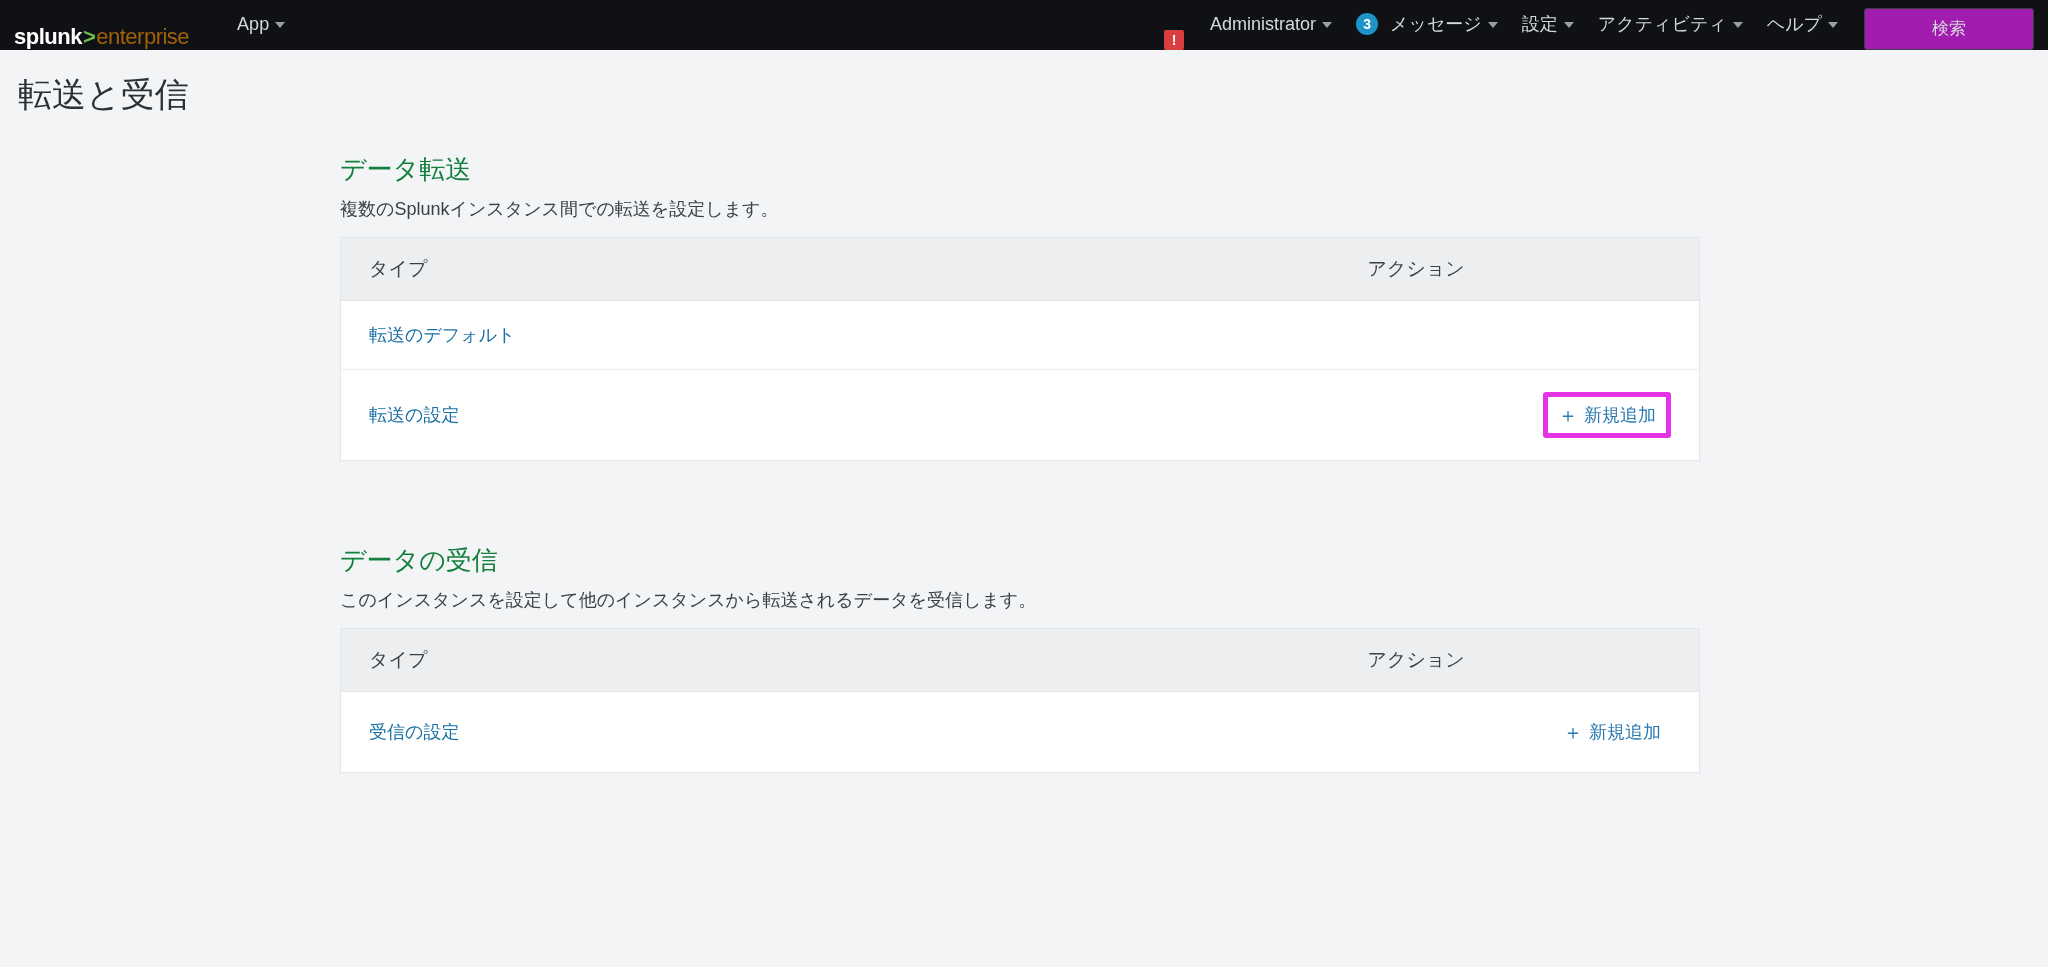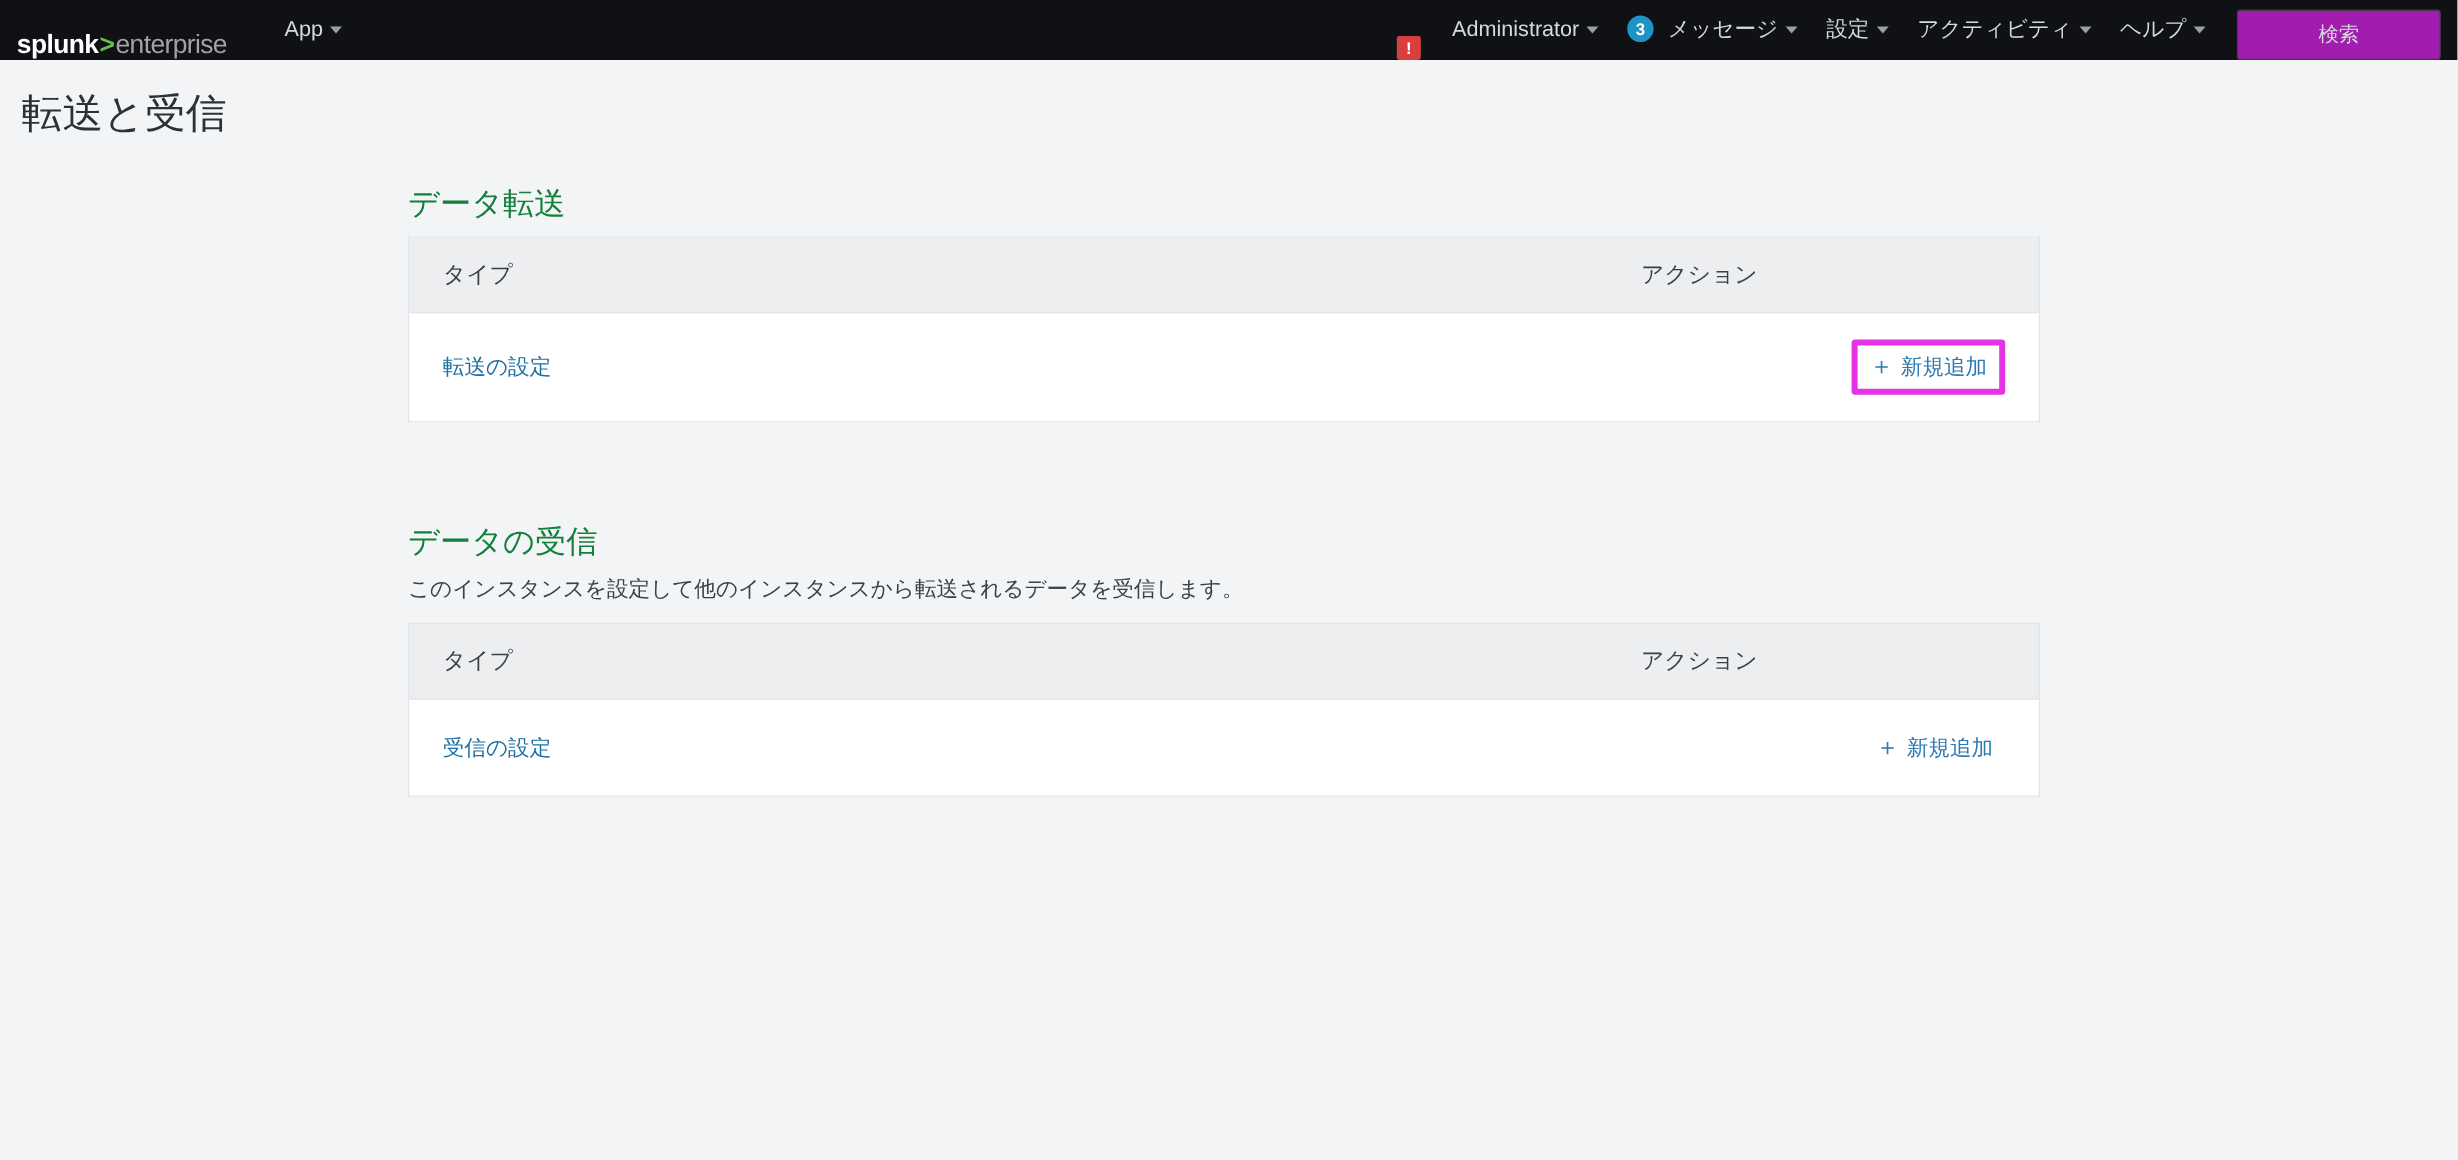--- a/index.html
+++ b/index.html
@@ -24,21 +24,21 @@
   .logo {
     display: flex;
     align-items: baseline;
     font-weight: 600;
     letter-spacing: -0.5px;
     margin-right: 36px;
     cursor: pointer;
   }
   .logo .s1 { color: #ffffff; font-size: 22px; }
   .logo .gt { color: #6cc04a; font-size: 22px; margin: 0 1px; }
-  .logo .s2 { color: #a3a3a3; font-size: 22px; font-weight: 400; }
+  .logo .s2 { color: #a16207; font-size: 22px; font-weight: 400; }
 
   .nav-item {
     display: flex;
     align-items: center;
     gap: 6px;
     padding: 0 12px;
     height: 52px;
     cursor: pointer;
     color: #d6d9dc;
     white-space: nowrap;
@@ -222,29 +222,36 @@
   </div>
 
   <input class="search-box" type="text" placeholder="検索" style="">
 </div>
 
 <div class="page-title">転送と受信</div>
 
 <div class="content">
 
   <div class="section-title">データ転送</div>
+  <div class="section-desc">複数のSplunkインスタンス間での転送を設定します。</div>
 
   <table class="cfg">
     <thead>
       <tr>
         <th>タイプ</th>
         <th class="col-action">アクション</th>
       </tr>
     </thead>
     <tbody>
+      <tr>
+        <td>
+          <span class="link">転送のデフォルト</span>
+        </td>
+        <td class="col-action"></td>
+      </tr>
       <tr>
         <td>
           <span class="link">転送の設定</span>
         </td>
         <td class="col-action">
           <span class="highlight-box">
             <span class="add-new">
               <span class="plus">＋</span>
               <span>新規追加</span>
             </span>

